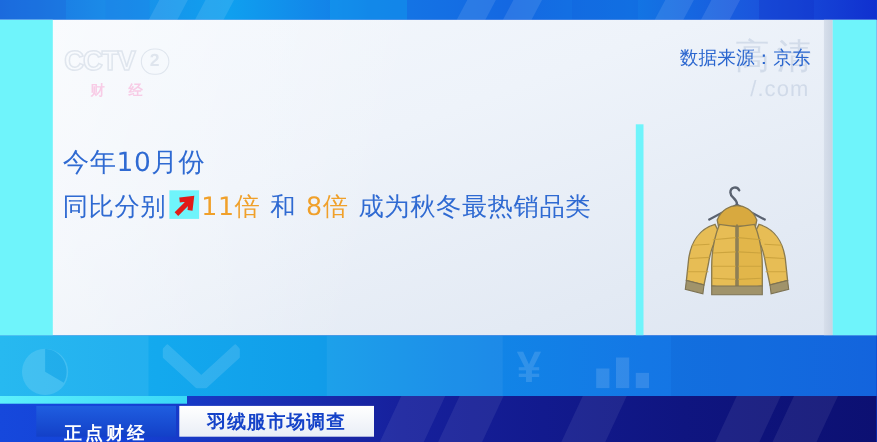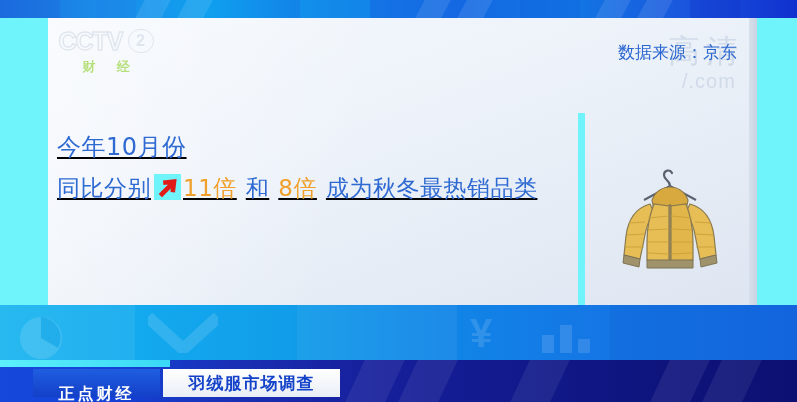--- a/index.html
+++ b/index.html
@@ -46,42 +46,42 @@
     position:absolute; left:757px; top:18px; width:40px; height:287px;
     background:#6ff4fb;
   }
   .band-right-edge {
     position:absolute; left:749px; top:18px; width:8px; height:287px;
     background:linear-gradient(90deg,#d7dfeb,#c9d3e2);
   }
 
   
   .cctv-logo {
-    position:absolute; left:52px; top:26px; width:108px; height:54px;
+    position:absolute; left:52px; top:41px; width:108px; height:54px;
     opacity:.55;
   }
   .cctv-logo .cc-row {
     display:flex; align-items:center; justify-content:center; gap:2px;
     height:30px;
   }
   .cctv-logo .cc-text {
     font-size:25px; font-weight:700; letter-spacing:-1px;
     color:rgba(255,255,255,.0);
     -webkit-text-stroke:1.4px #cdd6e2;
     font-family:"Liberation Sans",sans-serif;
   }
   .cctv-logo .cc-num {
     display:inline-flex; align-items:center; justify-content:center;
     width:26px; height:24px; border-radius:12px;
     border:1.4px solid #cdd6e2; font-size:16px; font-weight:700; color:#cdd6e2;
     margin-left:3px;
   }
   .cctv-logo .cc-sub {
-    text-align:center; font-size:13px; color:#84cc16; letter-spacing:9px;
-    margin-top:2px; padding-left:9px; font-weight:700;font-family:Liberation Serif, serif;
+    text-align:center; font-size:13px; color:#f9a8d4; letter-spacing:9px;
+    margin-top:2px; padding-left:9px; font-weight:700;
   }
 
   
   .title-block { position:absolute; right:60px; top:28px; text-align:right; }
   .title-main {
     font-size:27px; font-weight:700; color:#1d5fd6; letter-spacing:1px;
     white-space:nowrap; font-family:"DejaVu Sans","Liberation Sans",sans-serif;
   }
   .title-sub {
     margin-top:13px; font-size:17px; color:#2a66cf; white-space:nowrap;
@@ -99,21 +99,20 @@
     position:absolute; left:668px; top:30px; width:120px; height:60px;
     color:rgba(160,180,205,.34); pointer-events:none; user-select:none;
   }
   .wm-cn { font-size:32px; font-weight:400; letter-spacing:6px; }
   .wm-en { font-size:20px; margin-top:-4px; margin-left:14px; letter-spacing:1px; }
 
   
   .lines {
     position:absolute; left:57px; top:127px; width:520px;
     font-family:"DejaVu Sans","Liberation Sans",sans-serif;
-    text-decoration:underline;
   }
   .line {
     color:#2f6ad2; font-size:23px; line-height:41px; white-space:nowrap;
     letter-spacing:.5px;
   }
   .line.l1 { font-size:24px; }
   .hl { color:#f0a02a; }
   .sp { display:inline-block; width:9px; }
 
   .arrow-badge {

